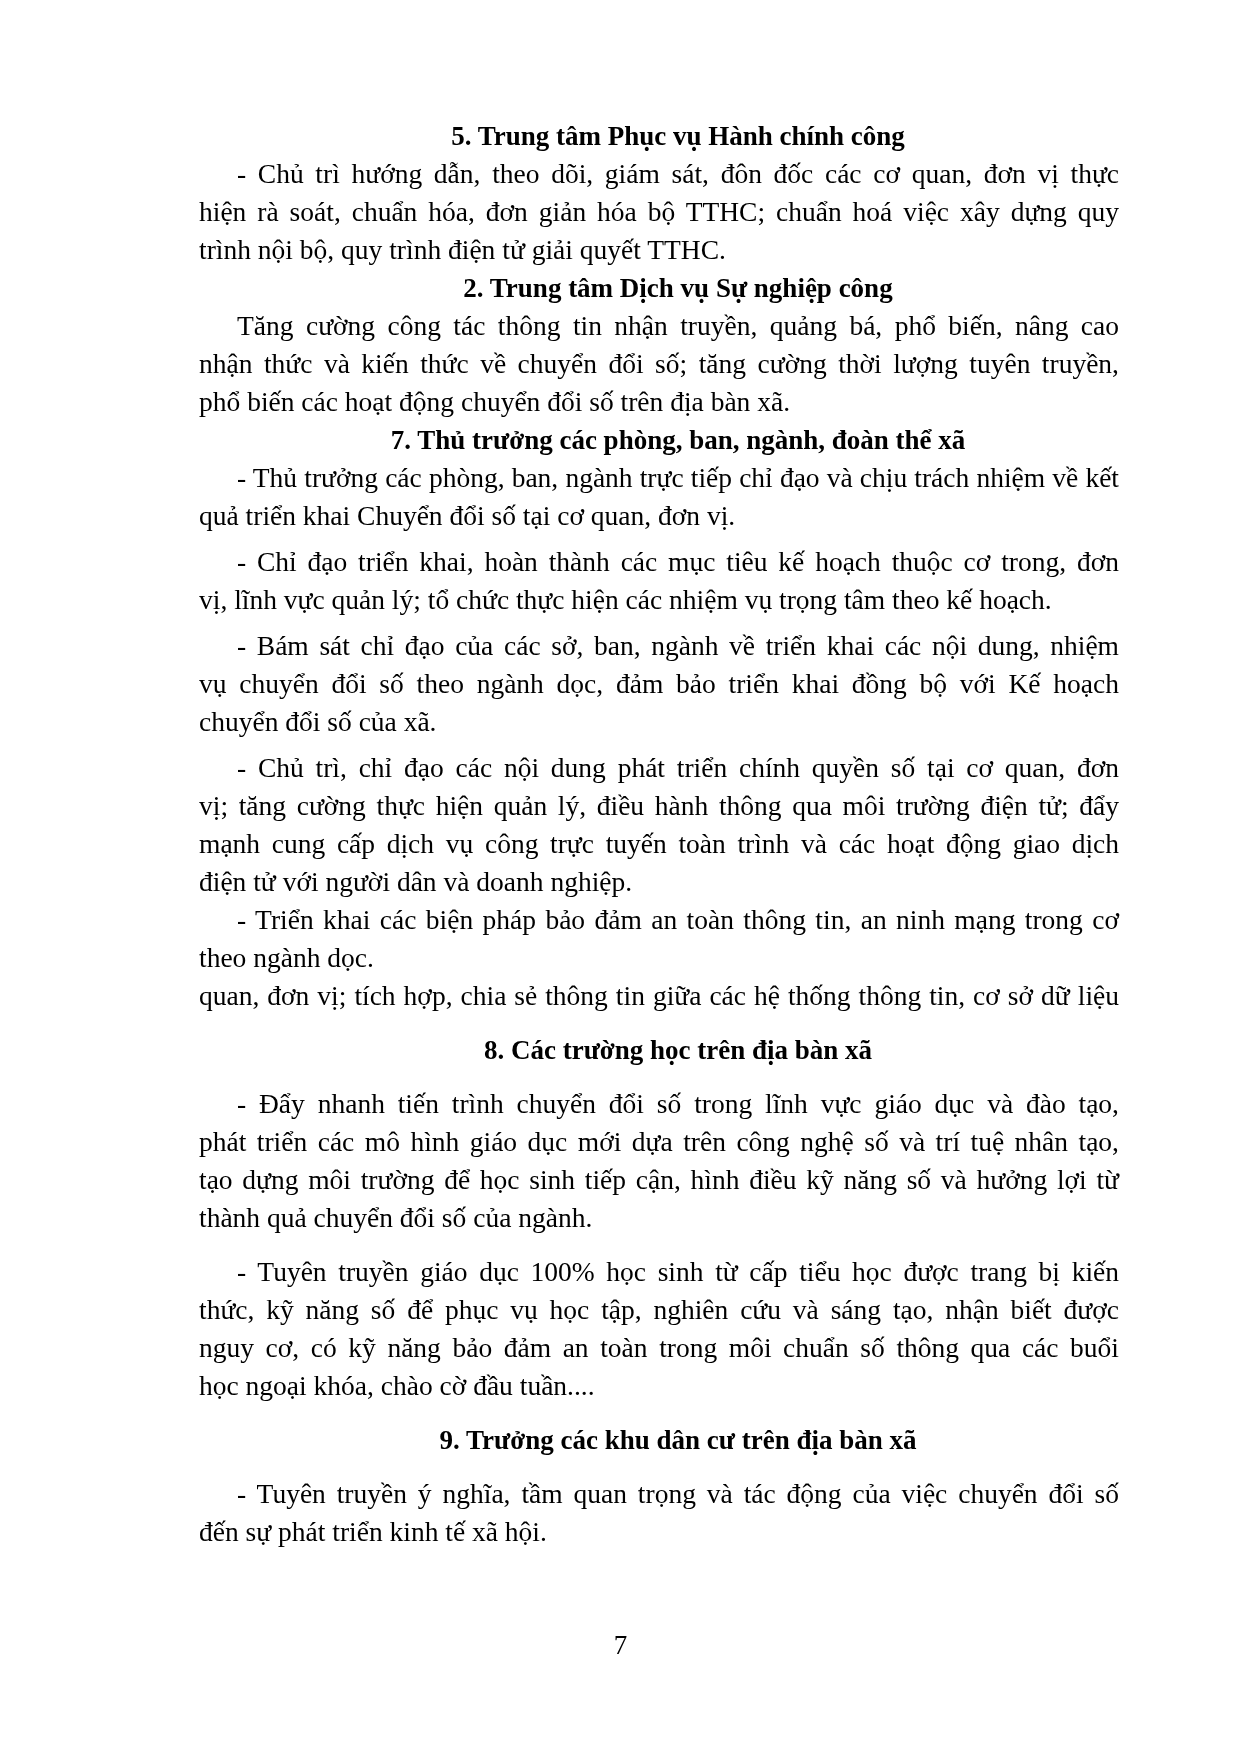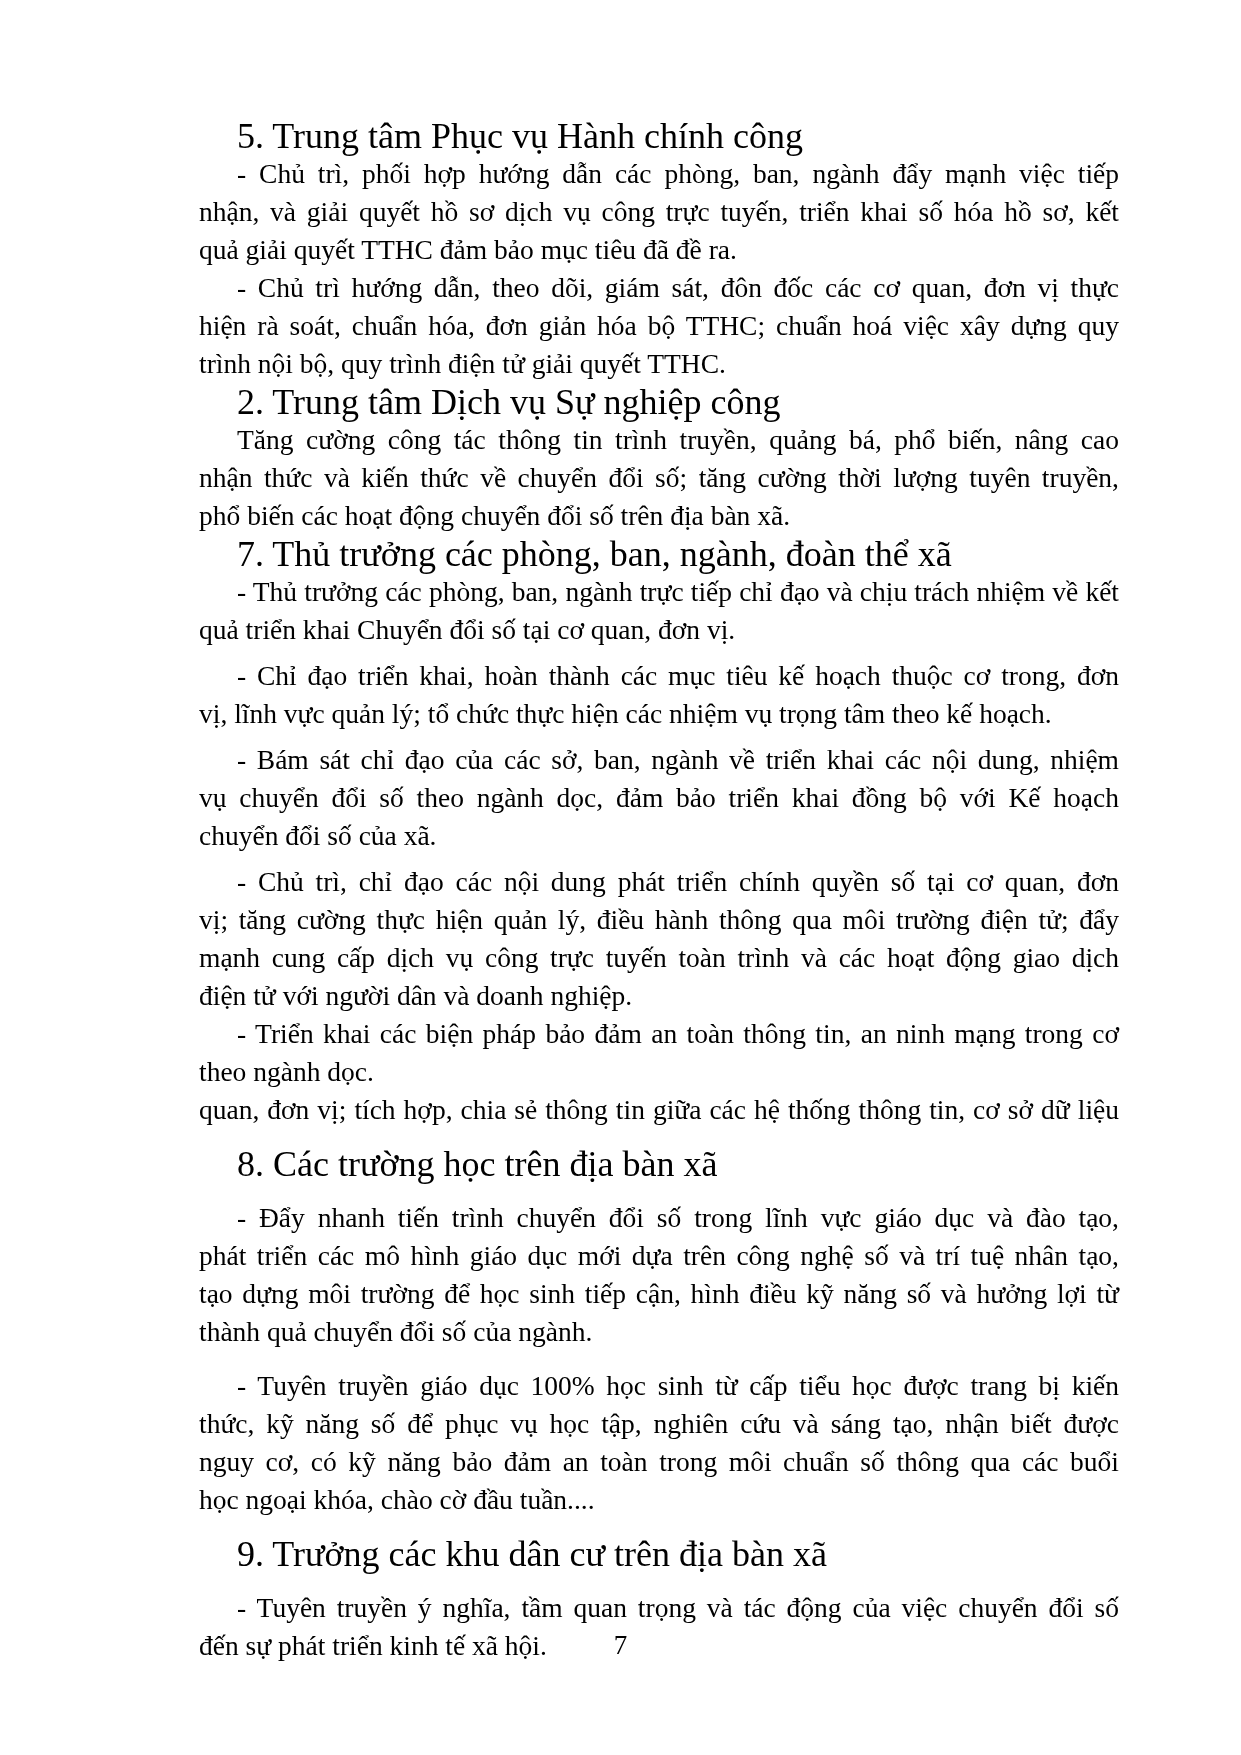--- a/index.html
+++ b/index.html
@@ -29,23 +29,24 @@
       white-space: nowrap;
     }
     .just {
       text-align: justify;
       text-align-last: justify;
     }
     .indent {
       padding-left: 38px;
     }
     .heading {
-      font-weight: normal;
+      font-weight: bold;
       padding-left: 38px;
-      font-size: 36px;
+      font-size: 27px;
+      text-align: center;
     }
     .gap {
       height: 8px;
     }
     .gap-lg {
       height: 16px;
     }
     .page-number {
       position: absolute;
       left: 0;
@@ -56,33 +57,28 @@
       line-height: 30px;
     }
   </style>
 </head>
 <body>
 
 <div class="page">
 
   <div class="line heading">5. Trung tâm Phục vụ Hành chính công</div>
   <div>
-    <div class="line just indent">- Chủ trì, phối hợp hướng dẫn các phòng, ban, ngành đẩy mạnh việc tiếp</div>
-    <div class="line just">nhận, và giải quyết hồ sơ dịch vụ công trực tuyến, triển khai số hóa hồ sơ, kết</div>
-    <div class="line">quả giải quyết TTHC đảm bảo mục tiêu đã đề ra.</div>
-  </div>
-  <div>
     <div class="line just indent">- Chủ trì hướng dẫn, theo dõi, giám sát, đôn đốc các cơ quan, đơn vị thực</div>
     <div class="line just">hiện rà soát, chuẩn hóa, đơn giản hóa bộ TTHC; chuẩn hoá việc xây dựng quy</div>
     <div class="line">trình nội bộ, quy trình điện tử giải quyết TTHC.</div>
   </div>
 
   <div class="line heading">2. Trung tâm Dịch vụ Sự nghiệp công</div>
   <div>
-    <div class="line just indent">Tăng cường công tác thông tin trình truyền, quảng bá, phổ biến, nâng cao</div>
+    <div class="line just indent">Tăng cường công tác thông tin nhận truyền, quảng bá, phổ biến, nâng cao</div>
     <div class="line just">nhận thức và kiến thức về chuyển đổi số; tăng cường thời lượng tuyên truyền,</div>
     <div class="line">phổ biến các hoạt động chuyển đổi số trên địa bàn xã.</div>
   </div>
 
   <div class="line heading">7. Thủ trưởng các phòng, ban, ngành, đoàn thể xã</div>
   <div>
     <div class="line just indent">- Thủ trưởng các phòng, ban, ngành trực tiếp chỉ đạo và chịu trách nhiệm về kết</div>
     <div class="line">quả triển khai Chuyển đổi số tại cơ quan, đơn vị.</div>
   </div>
   <div class="gap"></div>

